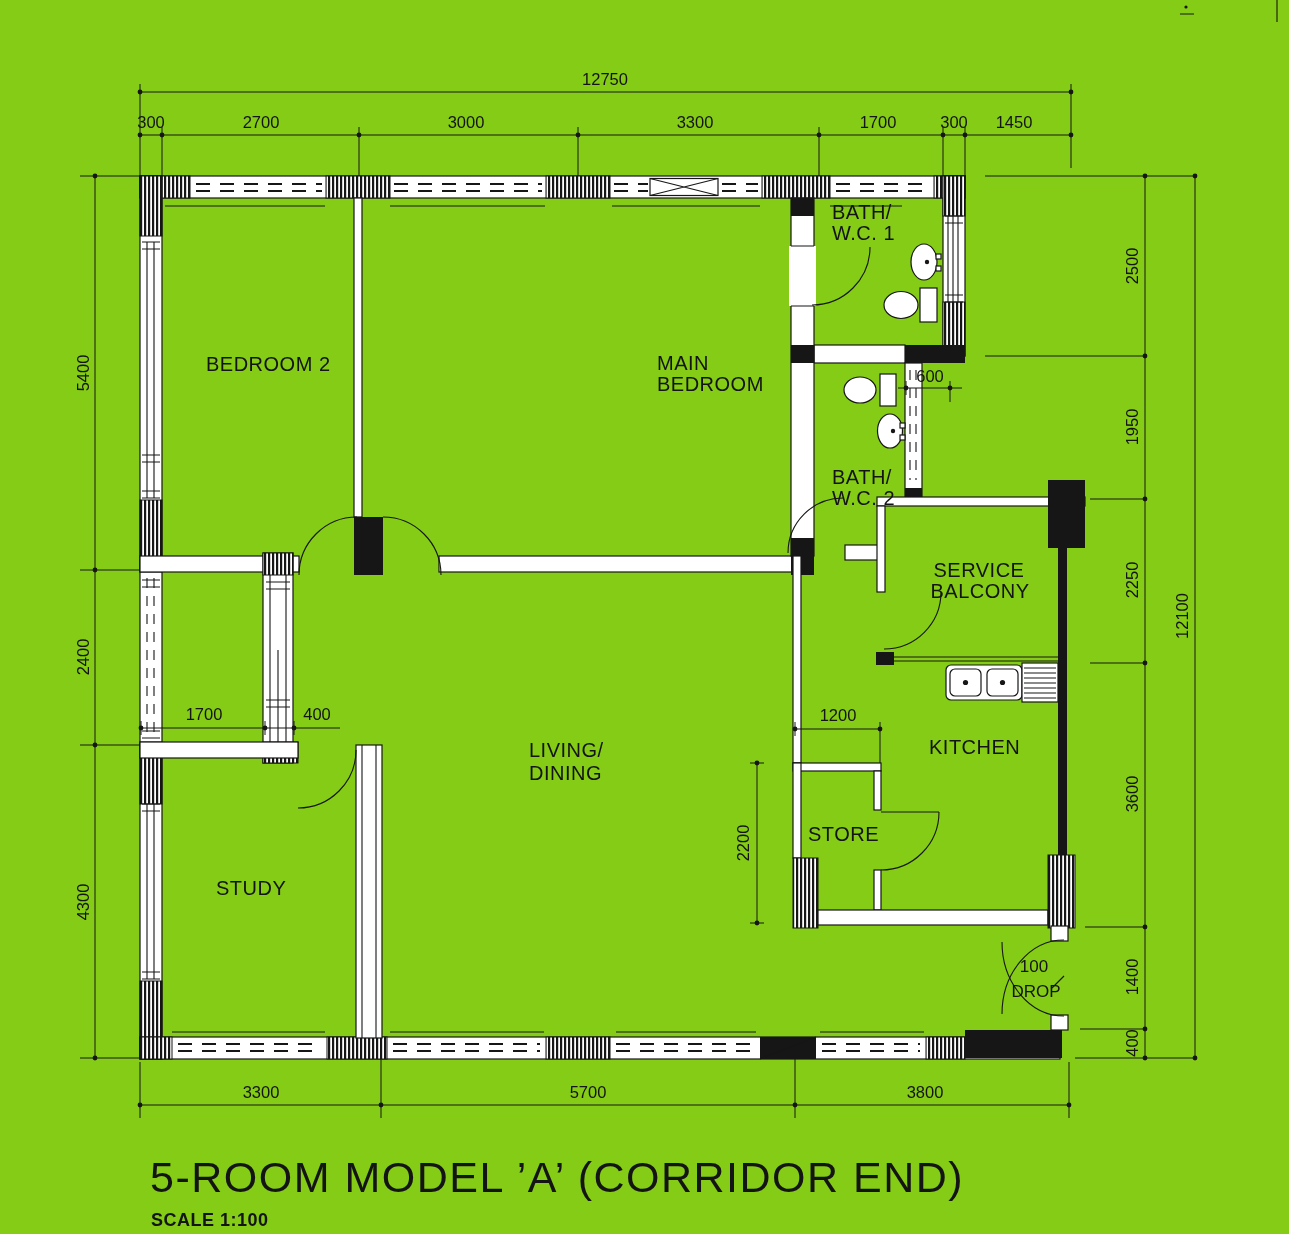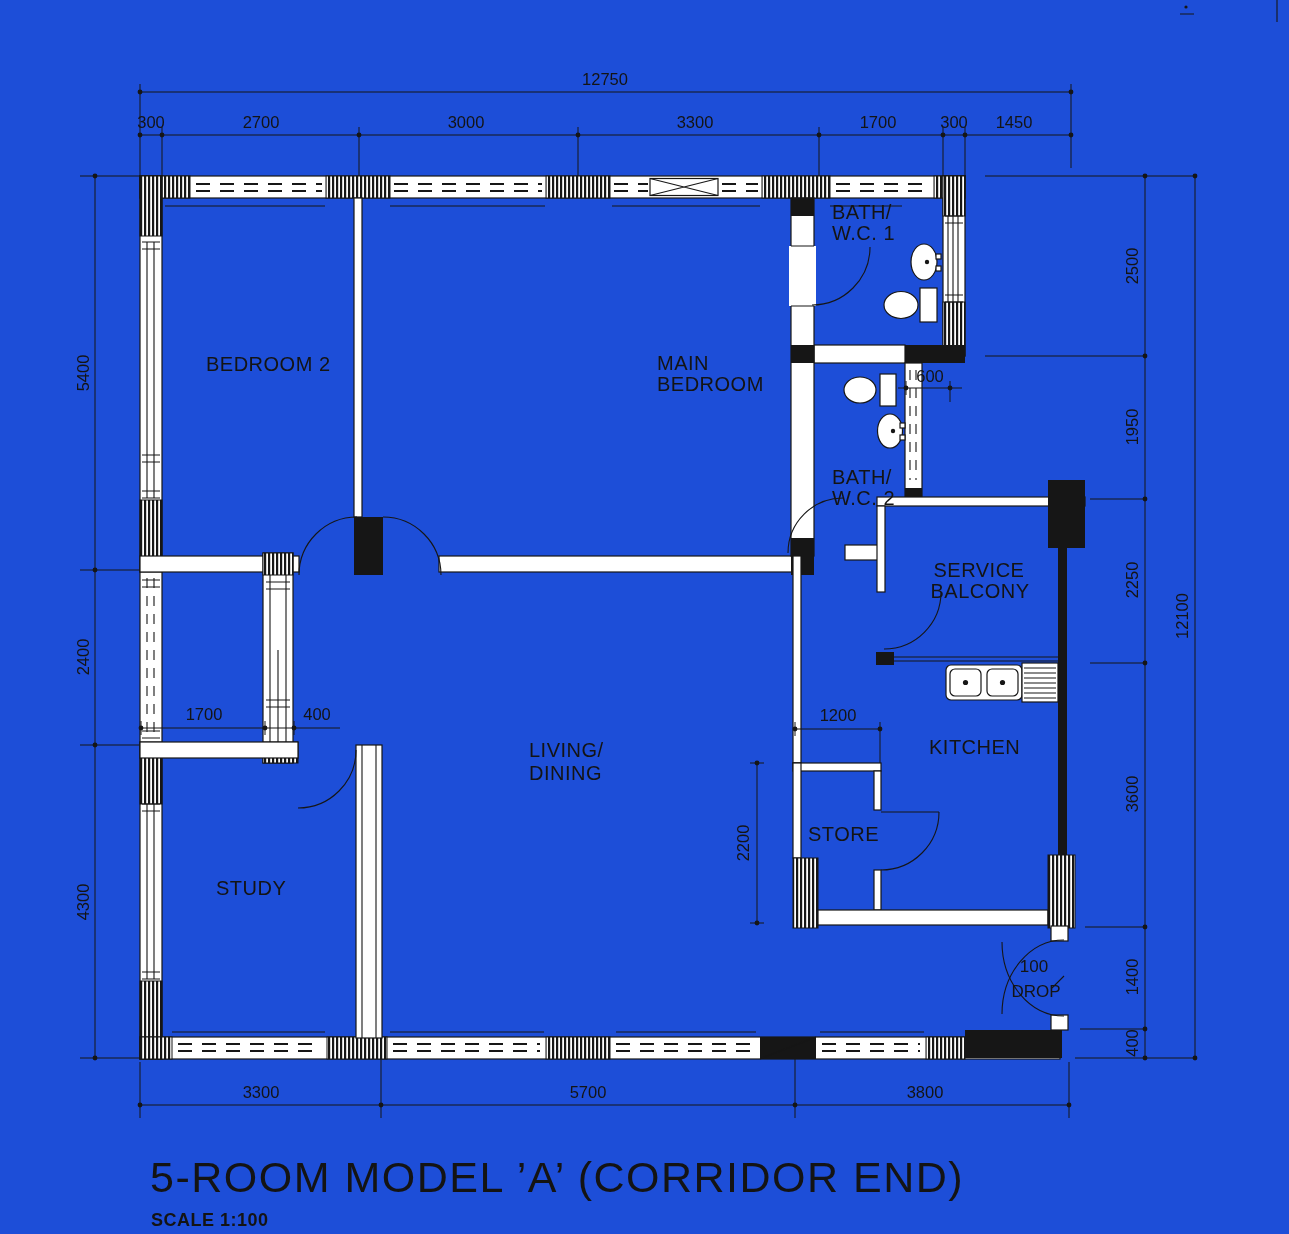--- a/index.html
+++ b/index.html
@@ -1,16 +1,16 @@
 <!DOCTYPE html>
 <html><head>
 <meta charset="utf-8">
 <style>
   html,body{margin:0;padding:0;background:#ffffff;}
-  .page{position:relative;width:1289px;height:1234px;background:#1d4ed8;overflow:hidden;}
+  .page{position:relative;width:1289px;height:1234px;background:#84cc16;overflow:hidden;}
   svg{display:block;}
   .ln{stroke:#161616;stroke-width:1.1;fill:none;}
   .wht{fill:#ffffff;stroke:#161616;stroke-width:1.2;}
   .blk{fill:#161616;stroke:none;}
   .hatch{fill:url(#vh);stroke:#161616;stroke-width:1;}
   .dim{stroke:#161616;stroke-width:1;fill:none;}
   .dot{fill:#161616;}
   .dsh{stroke:#161616;stroke-width:1.8;fill:none;stroke-dasharray:14 10;}
   .gdsh{stroke:#161616;stroke-width:1.1;fill:none;stroke-dasharray:10 8;}
   text{font-family:"Liberation Sans","DejaVu Sans",sans-serif;fill:#141414;}

